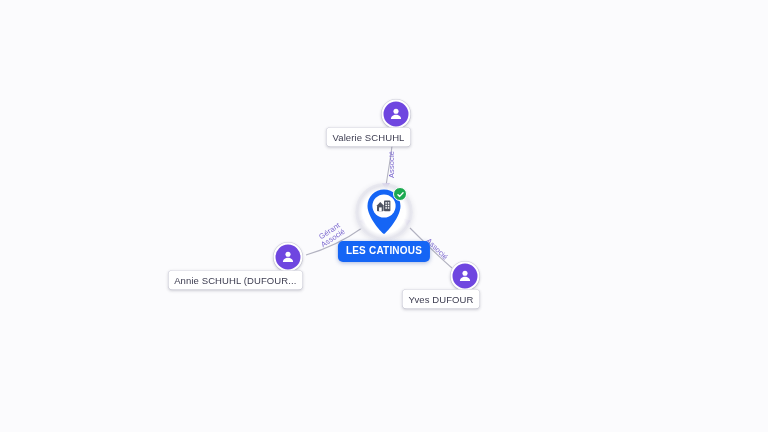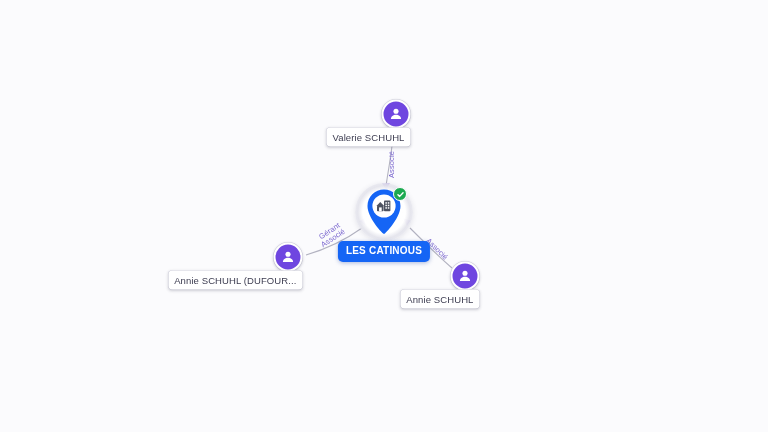--- a/index.html
+++ b/index.html
@@ -181,21 +181,21 @@
     <div class="node-label">Annie SCHUHL (DUFOUR...</div>
   </div>
 
   <div class="person-node" style="left:465px; top:276px;">
     <div class="avatar">
       <svg width="17" height="17" viewBox="0 0 24 24" aria-hidden="true">
         <circle cx="12" cy="8.1" r="3.6" fill="#ffffff"></circle>
         <path d="M4.8 19.2c0-4.0 3.3-6.2 7.2-6.2s7.2 2.2 7.2 6.2z" fill="#ffffff"></path>
       </svg>
     </div>
-    <div class="node-label">Annie SCHUHL</div>
+    <div class="node-label">Yves DUFOUR</div>
   </div>
 
   <div id="company-node" style="left:384px; top:212px;">
     <div class="halo"></div>
 
     <div class="pin-wrap">
       <svg width="48" height="54" viewBox="0 0 48 54" aria-hidden="true">
         <path d="M24 3.5c-9.1 0-16.5 7.4-16.5 16.5 0 11.4 13.6 25.5 15.3 27.3.65.68 1.75.68 2.4 0 1.7-1.8 15.3-15.9 15.3-27.3C40.5 10.9 33.1 3.5 24 3.5z" fill="#1565f5"></path>
         <circle cx="24" cy="20" r="11.6" fill="#ffffff"></circle>
 

